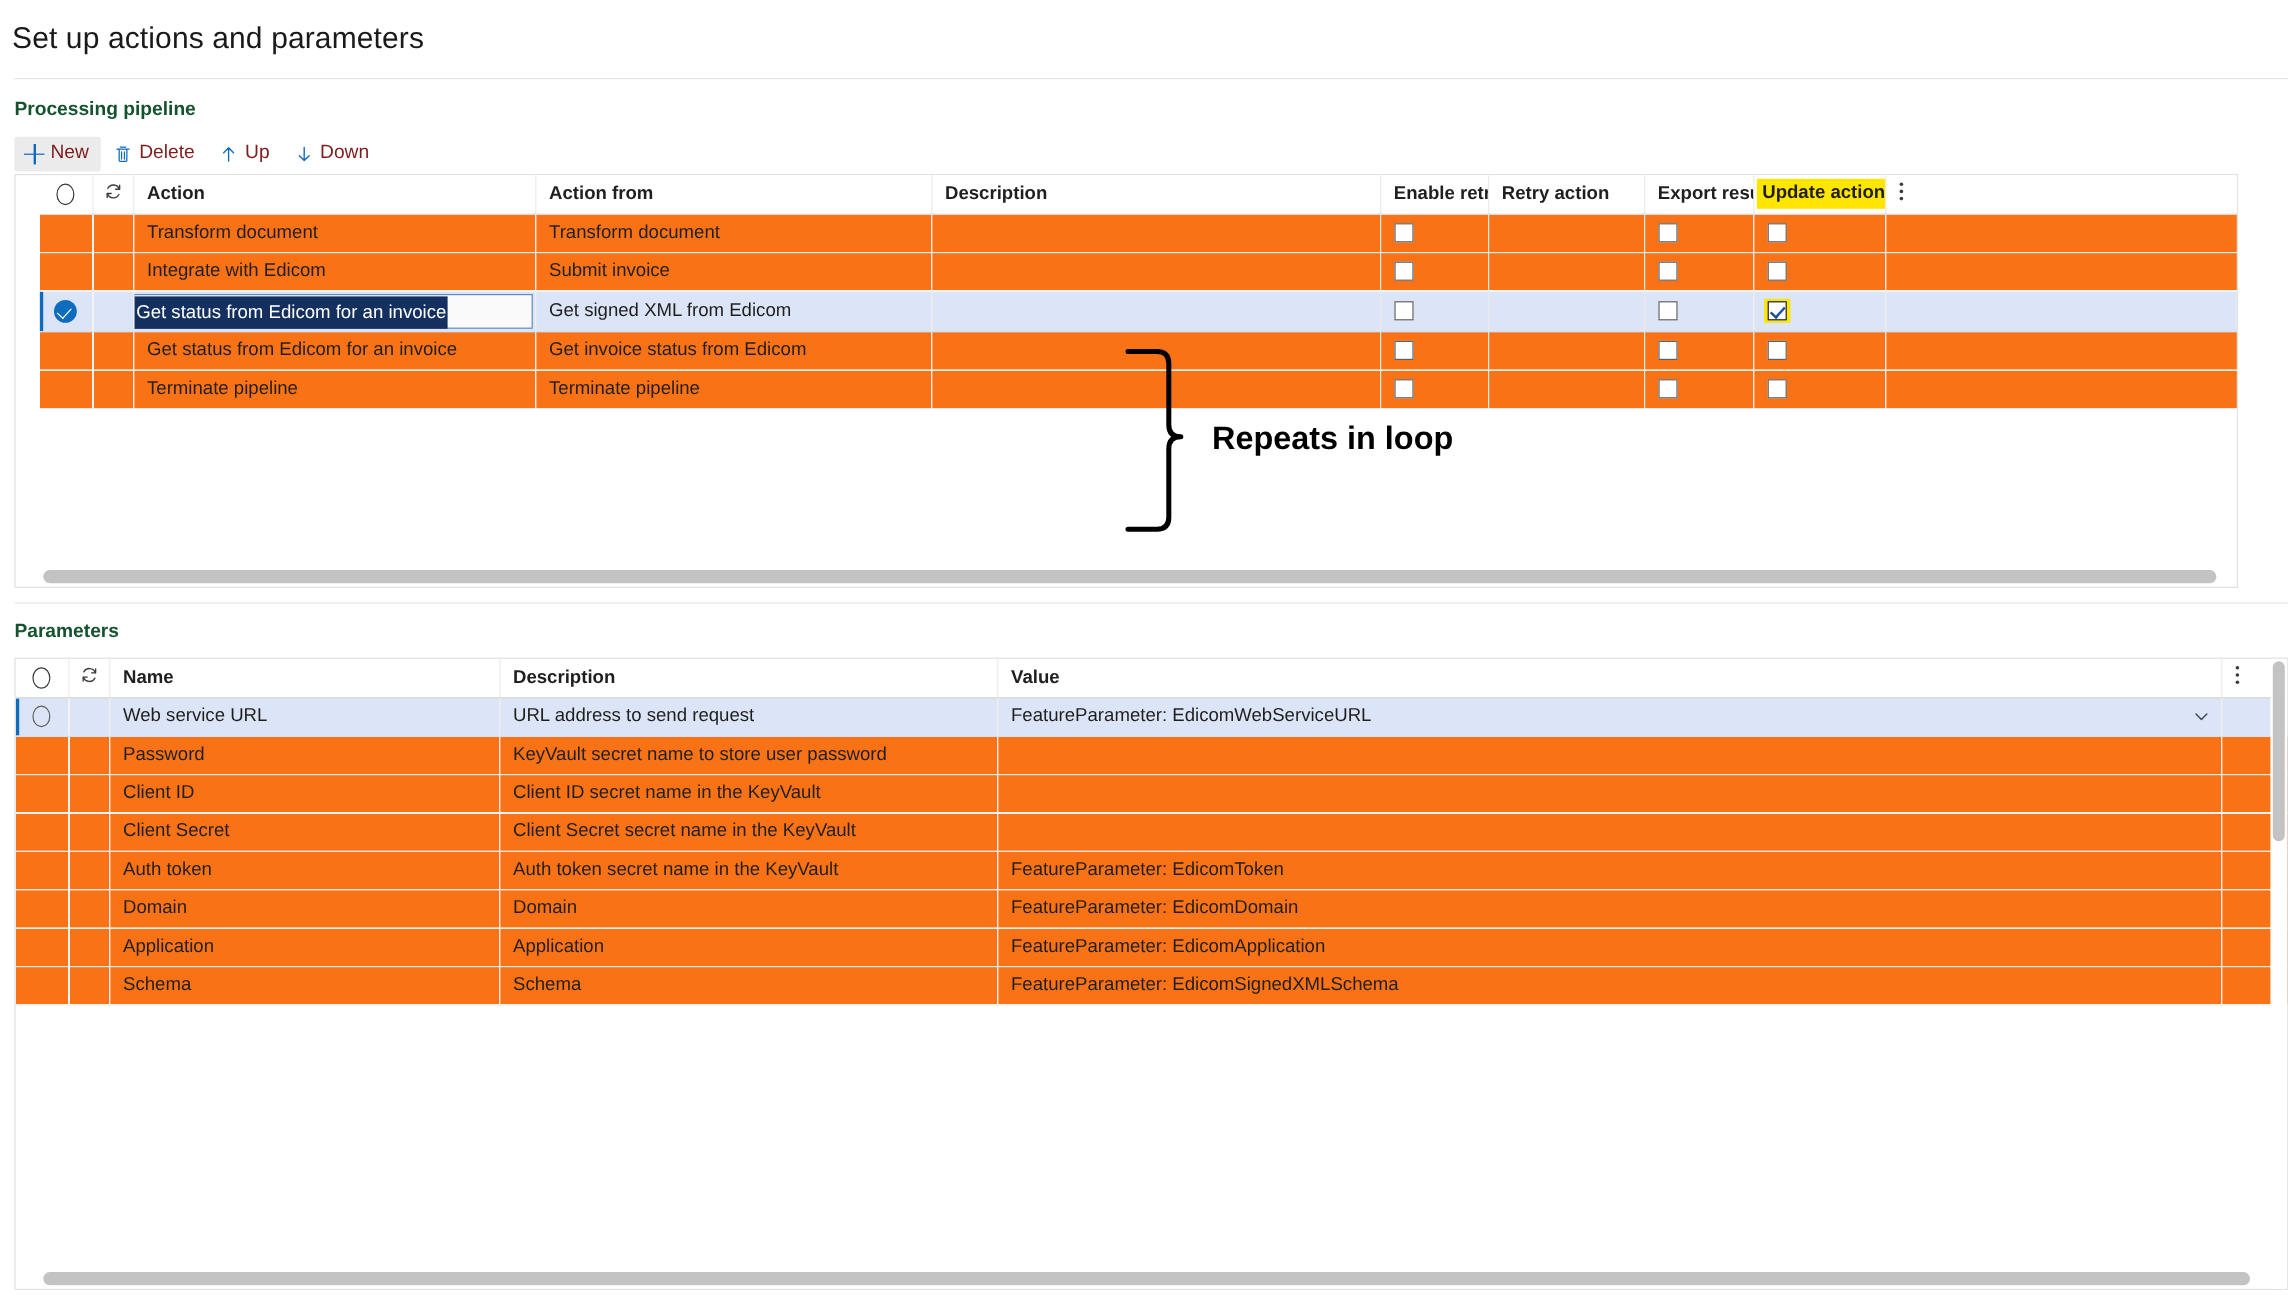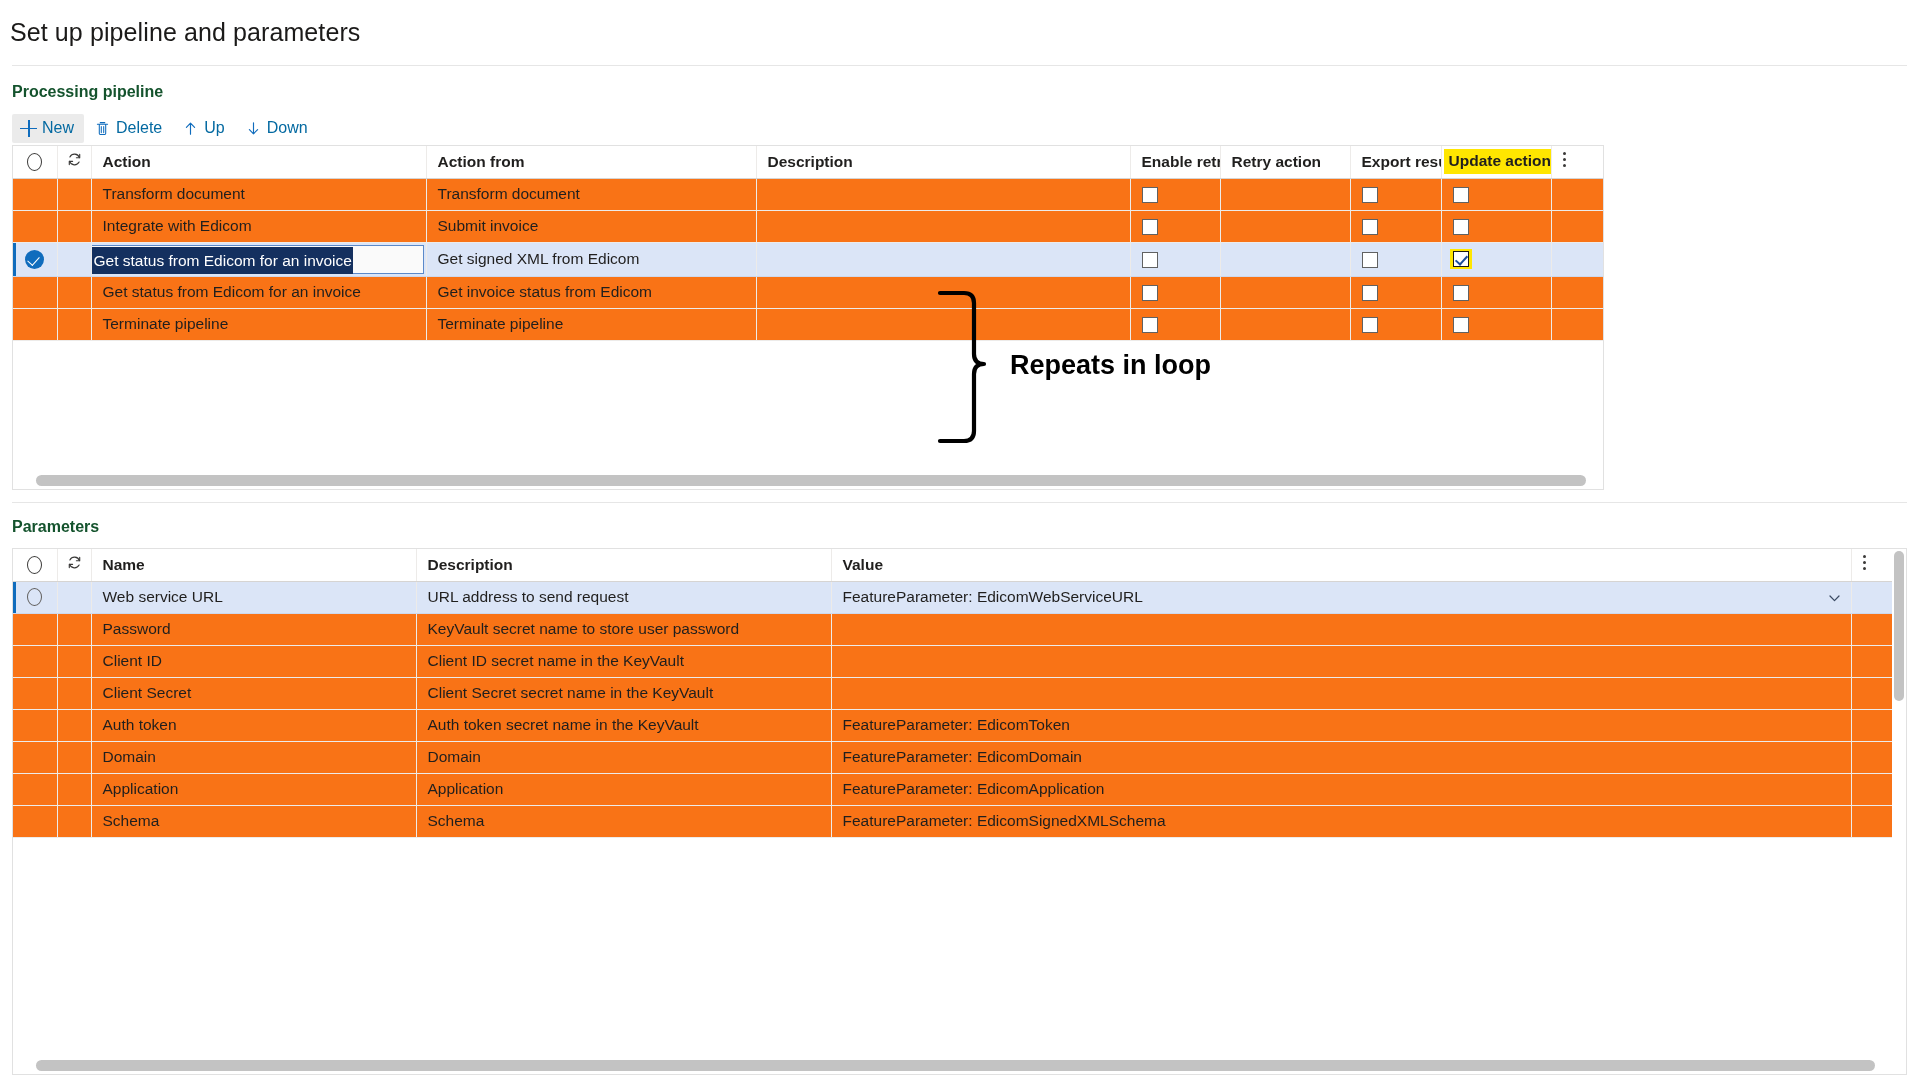--- a/index.html
+++ b/index.html
@@ -29,21 +29,21 @@
   }
 
   
   .toolbar {
     position: absolute; left: 12px; top: 112px; height: 33px;
     display: flex; align-items: center; gap: 2px;
   }
   .tb-btn {
     display: flex; align-items: center; gap: 5px;
     padding: 5px 10px 6px 8px; border-radius: 2px;
-    color: #0369a1; font-size: 16px; cursor: default; white-space: nowrap;
+    color: #7f1d1d; font-size: 16px; cursor: default; white-space: nowrap;
   }
   .tb-btn.active { background: #ebebeb; }
   .tb-ico { width: 17px; height: 17px; display: inline-block;
     position: relative; flex: 0 0 auto; }
 
   
   .ico-plus::before, .ico-plus::after {
     content: ""; position: absolute; background: #0f6cbd;
   }
   .ico-plus::before { left: 0; top: 8px; width: 17px; height: 1.6px; }
@@ -162,21 +162,21 @@
     position: absolute; font-size: 27px; font-weight: 700; color: #000;
     font-family: "Liberation Sans", sans-serif; white-space: nowrap;
   }
   .chev-down { position: absolute; }
 </style>
 </head>
 <body>
 
 <div class="page">
 
-  <div class="page-title">Set up pipeline and parameters</div>
+  <div class="page-title">Set up actions and parameters</div>
 
   <div class="section-rule" style="top:65px;"></div>
 
   <div class="section-caption" style="left:12px; top:83px;">Processing pipeline</div>
 
   <div class="toolbar">
     <div class="tb-btn active">
       <span class="tb-ico ico-plus"></span>
       <span>New</span>
     </div>
@@ -199,21 +199,21 @@
     <div class="tb-btn">
       <span class="tb-ico ico-arrow">
         <svg width="17" height="17" viewBox="0 0 17 17">
           <path d="M8.5 2.8v11M8.5 13.8l-4.1-4.1M8.5 13.8l4.1-4.1" stroke="#0f6cbd" stroke-width="1.15" fill="none" stroke-linecap="round" stroke-linejoin="round"></path>
         </svg>
       </span>
       <span>Down</span>
     </div>
   </div>
 
-  <div class="grid-wrap" style="left:12px; top:145px; width:1592px; height:345px;">
+  <div class="grid-wrap" style="left:12px; top:145px; width:1853px; height:345px;padding-left:20px;">
     <table class="grid">
       <colgroup>
         <col style="width:44px">
           <col style="width:34px">
           <col style="width:335px">
         <col style="width:330px">
           <col style="width:374px">
           <col style="width:90px">
         <col style="width:130px">
           <col style="width:91px">

